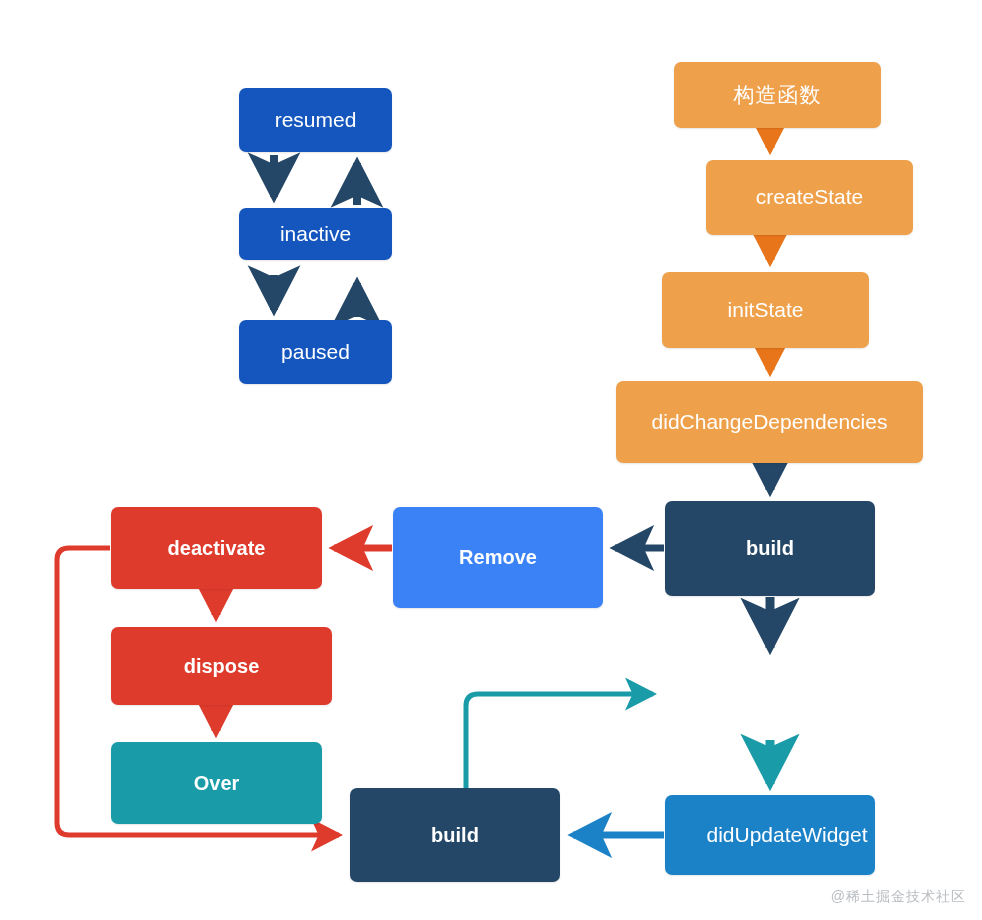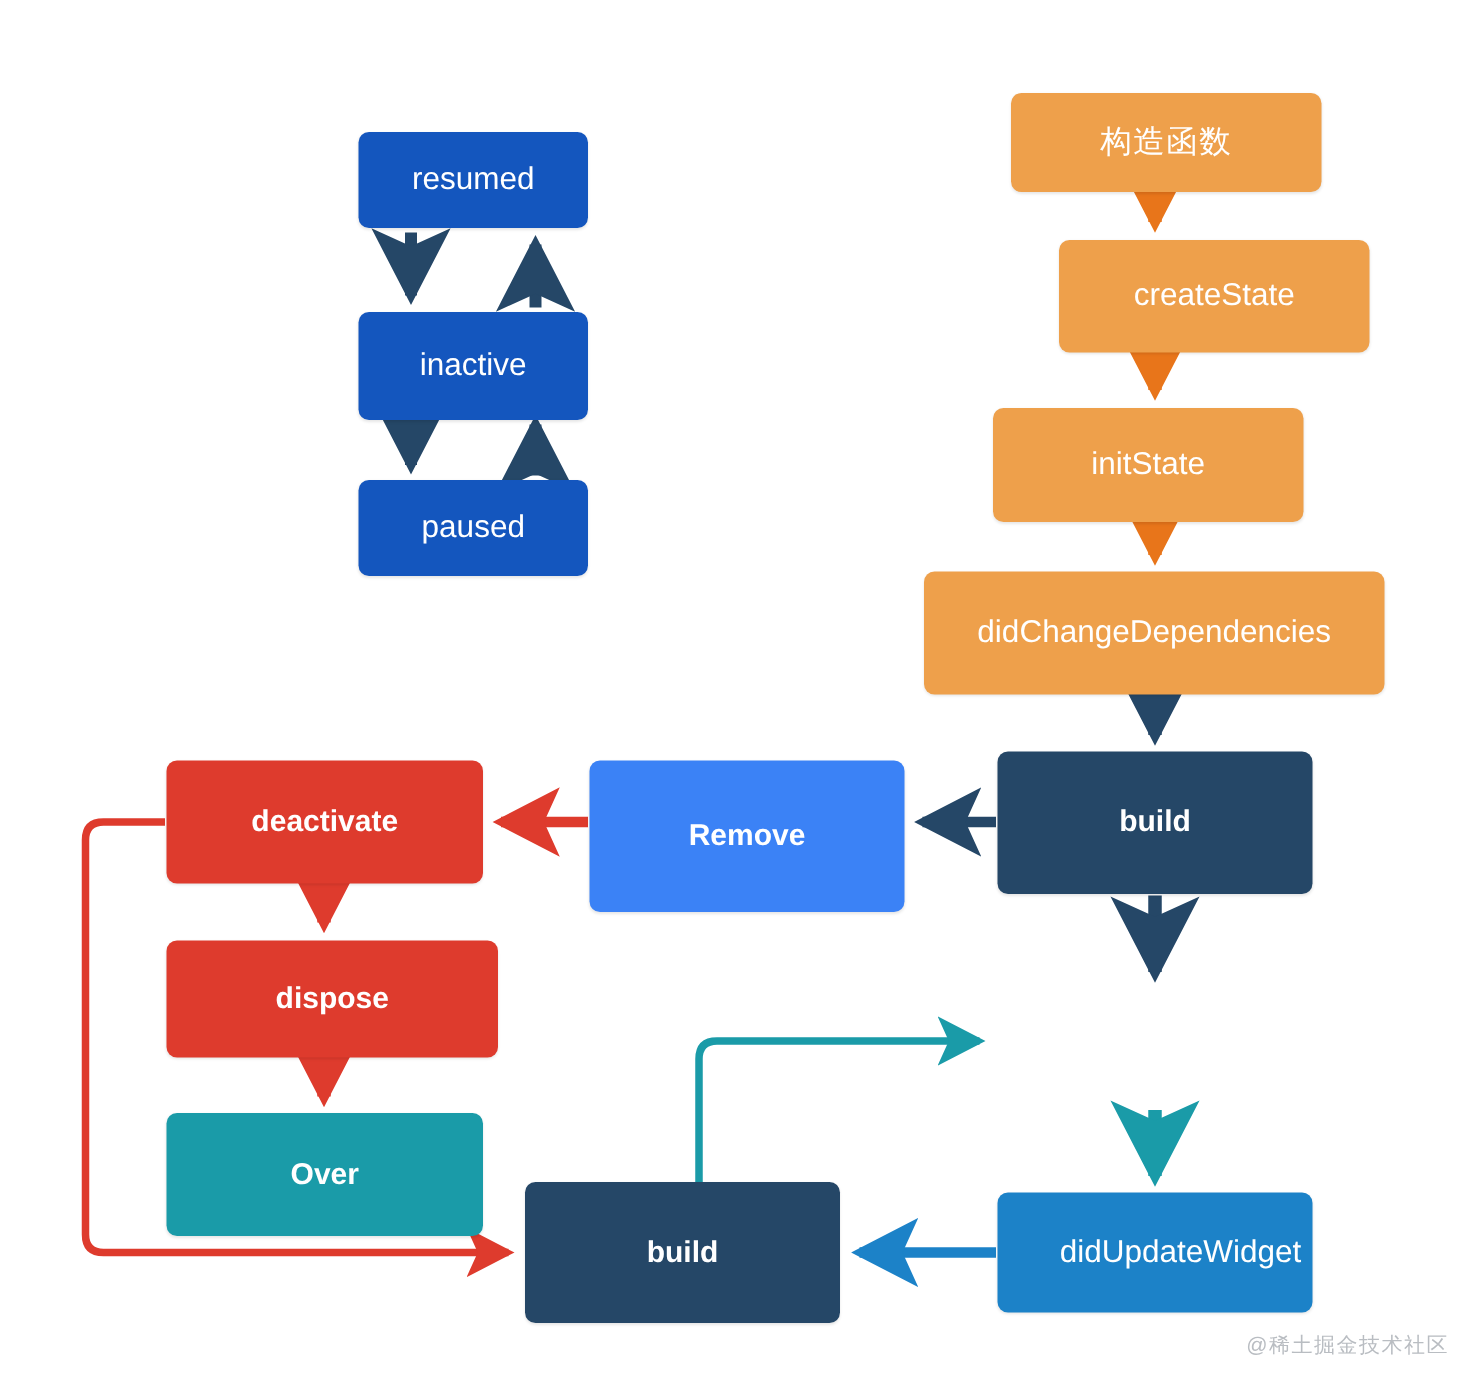--- a/index.html
+++ b/index.html
@@ -112,21 +112,21 @@
 
     <path d="M770,740 L770,784" stroke="#1A9BA8" stroke-width="9" fill="none" marker-end="url(#ah-teal)"></path>
 
     <path d="M664,835 L573,835" stroke="#1C82C8" stroke-width="7" fill="none" marker-end="url(#ah-lblue)"></path>
 
     <path d="M466,788 L466,706 Q466,694 478,694 L653,694" stroke="#1A9BA8" stroke-width="5" fill="none" marker-end="url(#ah-teal)"></path>
   </svg>
 
   <div class="node reg" style="left:239px;top:88px;width:153px;height:64px;background:#1456BE;">resumed</div>
 
-  <div class="node reg" style="left:239px;top:208px;width:153px;height:72px;background:#1456BE;">inactive</div>
+  <div class="node reg" style="left:239px;top:208px;width:153px;height:52px;background:#1456BE;">inactive</div>
 
   <div class="node reg" style="left:239px;top:320px;width:153px;height:64px;background:#1456BE;">paused</div>
 
   <div class="node cjk" style="left:674px;top:40px;width:207px;height:66px;background:#EEA04B;margin-top:22px;">构造函数</div>
 
   <div class="node reg" style="left:666px;top:160px;width:207px;height:75px;background:#EEA04B;margin-left:40px;">createState</div>
 
   <div class="node reg" style="left:662px;top:272px;width:207px;height:76px;background:#EEA04B;">initState</div>
 
   <div class="node reg" style="left:616px;top:381px;width:307px;height:82px;background:#EEA04B;">didChangeDependencies</div>

